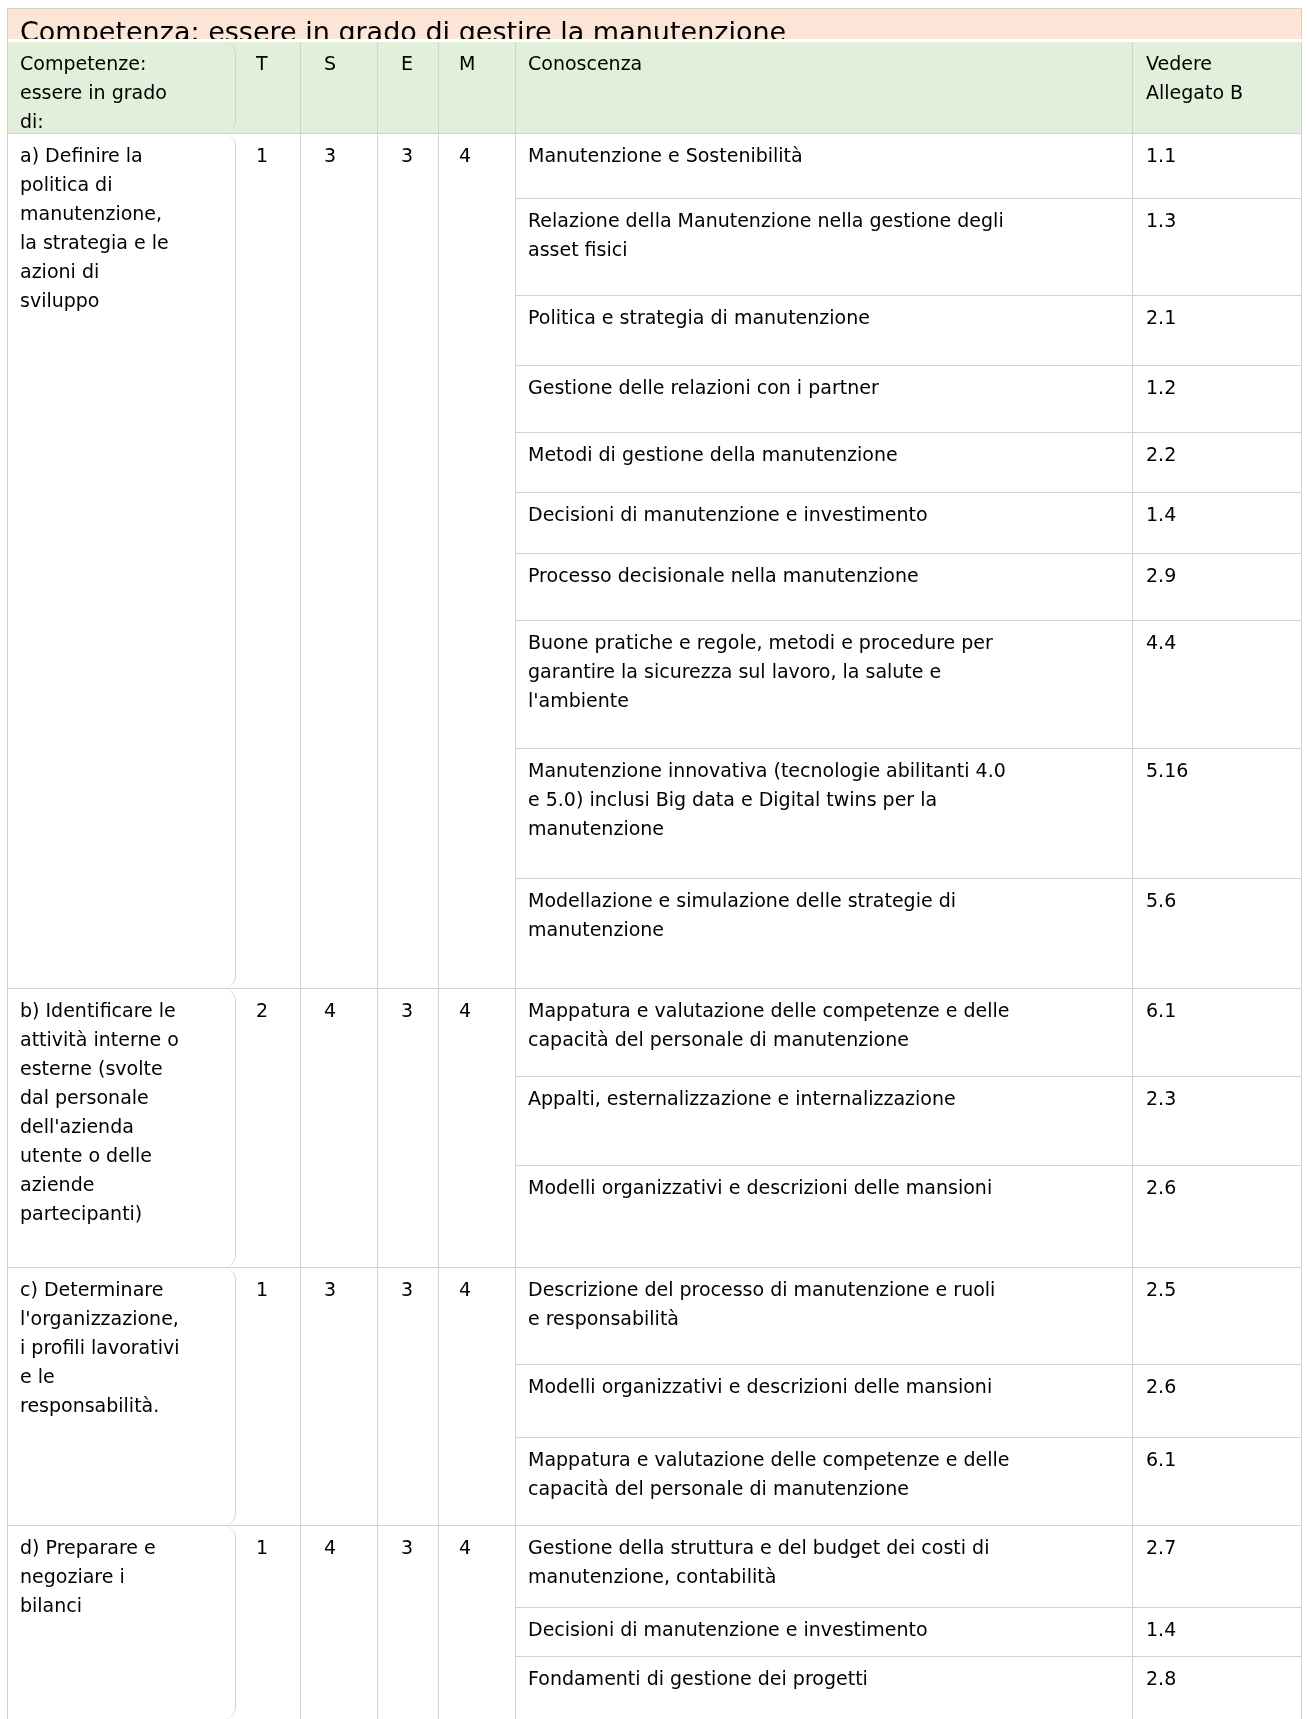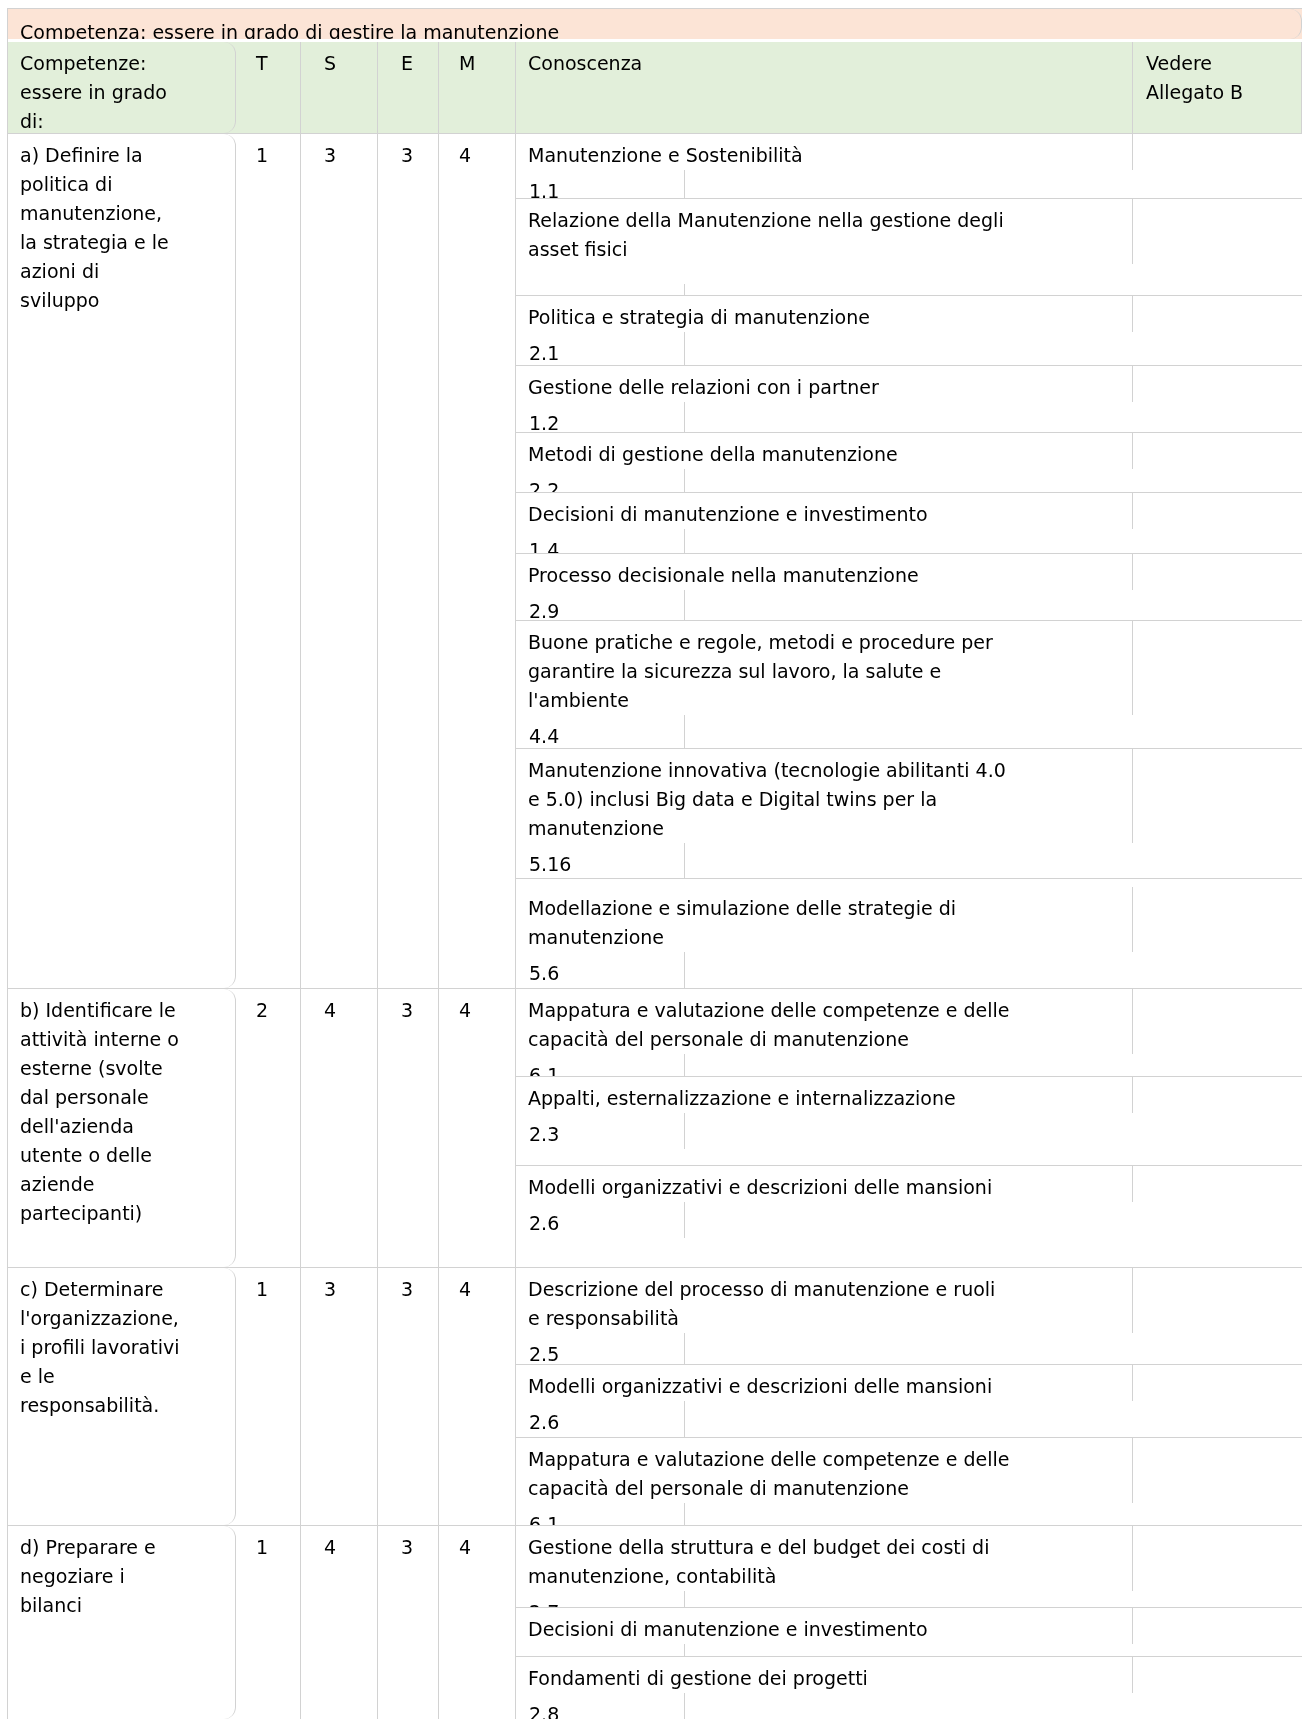--- a/index.html
+++ b/index.html
@@ -18,35 +18,35 @@
     border-left:1px solid var(--bc);border-top:1px solid var(--bc);
     font-size:19px;line-height:29px;
   }
   .row{display:flex;}
   .cell{
     box-sizing:border-box;border-right:1px solid var(--bc);
     padding:7px 10px 0 12px;white-space:pre-wrap;overflow:hidden;
   }
   
   .title-row{height:30px;background:var(--title-bg);border-bottom:3px solid #ffffff;}
-  .title-cell{width:100%;padding-top:8px;line-height:30px;font-size:19px;border-radius:12px;}
+  .title-cell{width:100%;padding-top:8px;line-height:30px;font-size:27px;}
   
   .header-row{height:91px;background:var(--header-bg);border-bottom:1px solid var(--bc);}
   
   .col-comp{width:228px;flex:none;border-radius:12px;}
   .col-t{width:65px;flex:none;padding-left:20px;}
   .col-s{width:77px;flex:none;padding-left:23px;}
   .col-e{width:61px;flex:none;padding-left:23px;}
   .col-m{width:77px;flex:none;padding-left:20px;}
   .col-kn{width:617px;flex:none;padding-left:12px;padding-right:32px;}
   .col-ref{width:169px;flex:none;padding-left:13px;}
   
   .group-row{border-bottom:1px solid var(--bc);}
   .kn-col{width:786px;flex:none;display:flex;flex-direction:column;}
-  .kn-row{display:flex;border-bottom:1px solid var(--bc);box-sizing:border-box;overflow:hidden;flex-direction:column;}
+  .kn-row{display:flex;border-bottom:1px solid var(--bc);box-sizing:border-box;overflow:hidden;}
   .kn-row:last-child{border-bottom:none;}
   .kn-row .col-kn{width:617px;}
   .kn-row .col-ref{width:169px;}
 </style>
 </head>
 <body>
 
 <div class="page">
   <div class="tbl">
 
@@ -77,21 +77,21 @@
 sviluppo</div>
           <div class="cell col-t">1</div>
           <div class="cell col-s">3</div>
           <div class="cell col-e">3</div>
           <div class="cell col-m">4</div>
           <div class="kn-col">
             <div class="kn-row" style="height: 65px;">
               <div class="cell col-kn">Manutenzione e Sostenibilità</div>
               <div class="cell col-ref">1.1</div>
             </div>
-            <div class="kn-row" style="height: 97px; gap: 20px;">
+            <div class="kn-row" style="height: 97px;">
               <div class="cell col-kn">Relazione della Manutenzione nella gestione degli
 asset fisici</div>
               <div class="cell col-ref">1.3</div>
             </div>
             <div class="kn-row" style="height: 70px;">
               <div class="cell col-kn">Politica e strategia di manutenzione</div>
               <div class="cell col-ref">2.1</div>
             </div>
             <div class="kn-row" style="height: 67px;">
               <div class="cell col-kn">Gestione delle relazioni con i partner</div>

